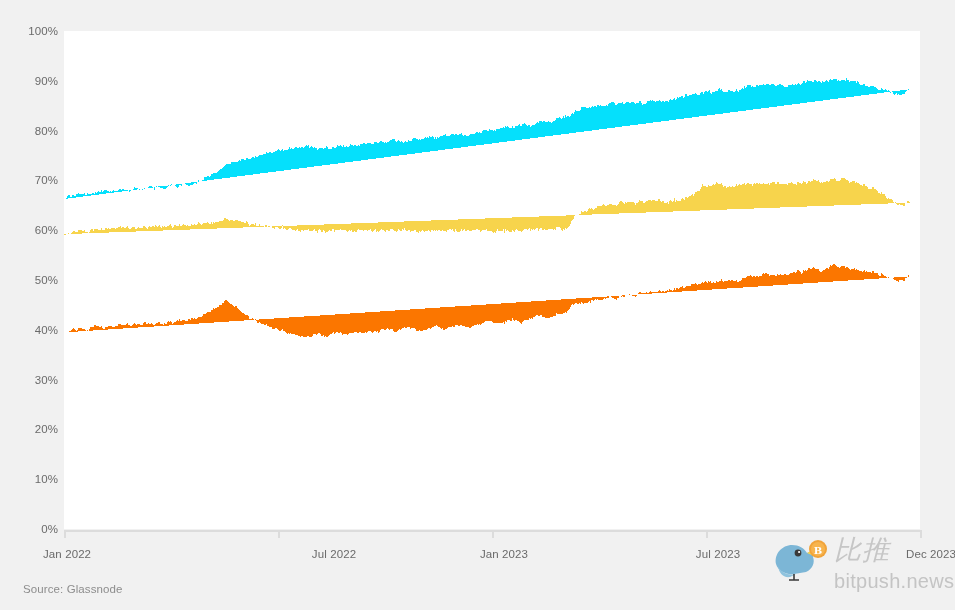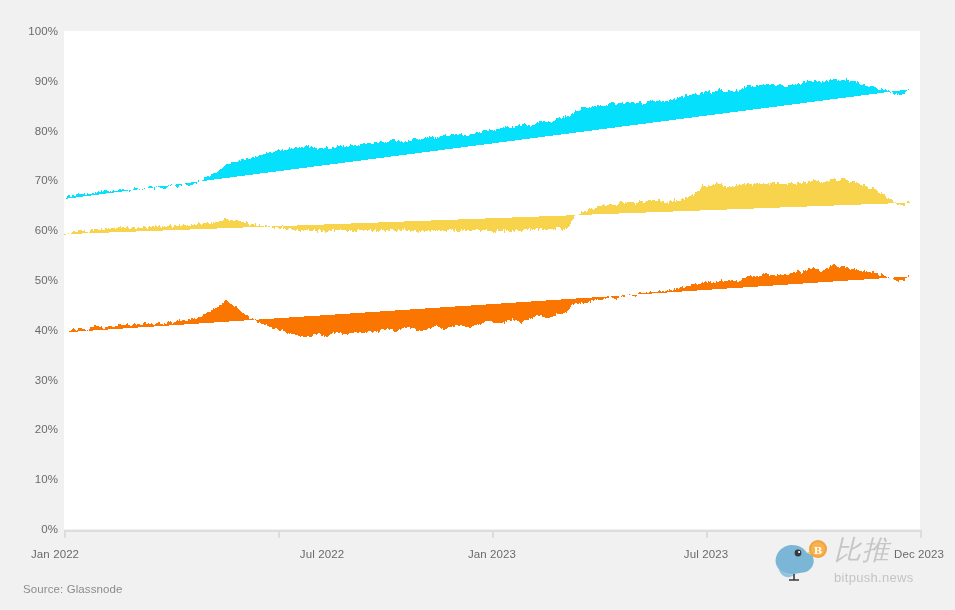--- a/index.html
+++ b/index.html
@@ -70,21 +70,21 @@
     position: absolute;
     top: 530px;
     width: 2px;
     height: 8px;
     background: #dcdcdc;
   }
 
   
   .x-axis {
     position: absolute;
-    left: 0;
+    left: 12px;
     top: 548px;
     width: 886px;
     height: 18px;
   }
   .x-tick {
     position: absolute;
     top: 0;
     font-size: 11.5px;
     color: #6a6a6a;
     letter-spacing: 0.1px;
@@ -158,21 +158,21 @@
     font-family: "DejaVu Sans", sans-serif;
     font-style: italic;
     letter-spacing: 1px;
     line-height: 1;
     white-space: nowrap;
   }
   .wm-site {
     position: absolute;
     left: 62px;
     top: 38px;
-    font-size: 13px;
+    font-size: 20px;
     color: #c4c4c4;
     letter-spacing: 0.3px;
     white-space: nowrap;
   }
 </style>
 </head>
 <body>
 
 <div id="chart-root">
 

